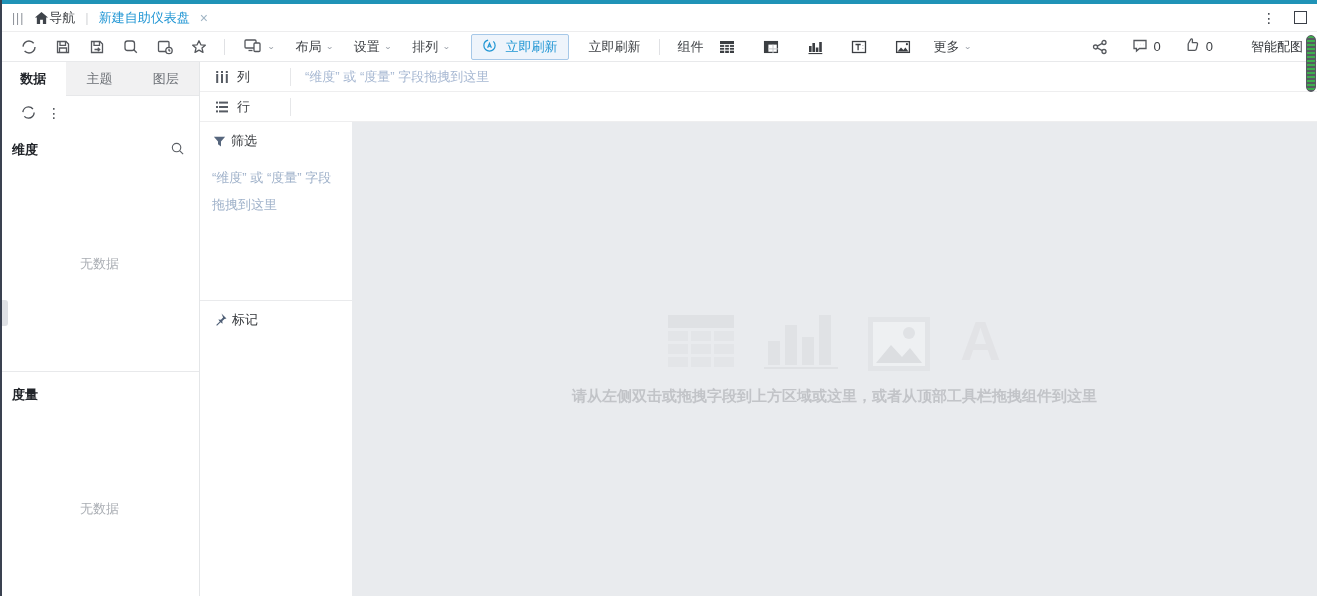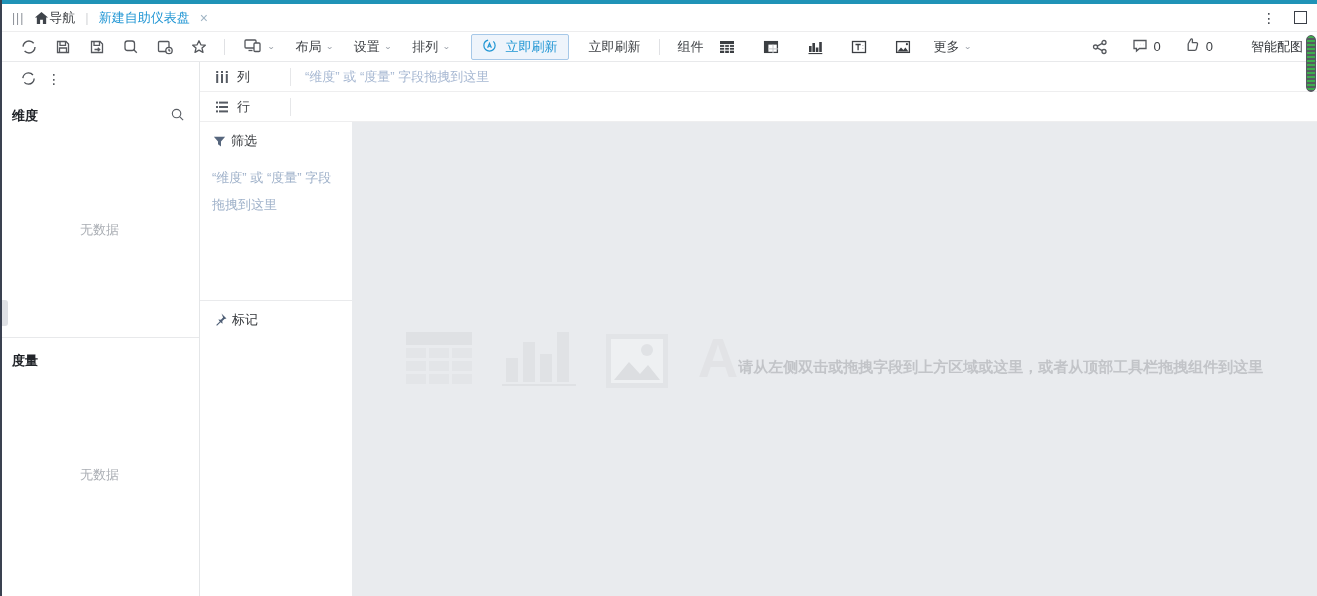--- a/index.html
+++ b/index.html
@@ -70,21 +70,21 @@
   .shelf-hint { color:#a7b8d2; }
   .lower { flex:1; display:flex; min-height:0;justify-content:flex-end; }
   .side-shelves { width:152px; flex:none; background:#fff; display:flex; flex-direction:column; }
   .filter-block { height:178px; flex:none; padding:10px 12px 0 12px; }
   .blk-head { display:flex; align-items:center; gap:4px; color:#33363a; }
   .filter-hint { margin-top:14px; color:#a0b2ca; line-height:27px; }
   .side-div { height:1px; background:#e9eaec; flex:none; }
   .mark-block { padding:10px 12px; display:flex; align-items:center; gap:4px; color:#33363a; }
 
   
-  .canvas { flex:1; background:#e9ebee; display:flex; flex-direction:row; align-items:center; justify-content:center; min-width:0; }
+  .canvas { flex:1; background:#e9ebee; display:flex; flex-direction:column; align-items:center; justify-content:center; min-width:0; }
   .ghost-row { display:flex; align-items:flex-end; gap:30px; }
   .ghost-letter { font-size:56px; font-weight:bold; color:#e2e3e6; line-height:1; margin-bottom:2px; }
   .canvas-hint { margin-top:16px; font-size:15px; font-weight:bold; color:#c2c4c8; }
 
   
   .scroll-thumb { position:absolute; right:1px; top:35px; width:10px; height:57px; border-radius:5px; z-index:60; cursor:pointer;
     background:repeating-linear-gradient(to bottom,#3fae4e 0 2px,#565b61 2px 4px); border:1px solid #565b61; }
 </style>
 </head>
 <body>
@@ -256,20 +256,25 @@
       </span>
       <span>0</span>
     </div>
     <span class="smart-label">智能配图</span>
   </div>
 </div>
 
 <div class="main">
 
   <div class="left-panel">
+    <div class="lp-tabs">
+      <div class="lp-tab active">数据</div>
+      <div class="lp-tab">主题</div>
+      <div class="lp-tab">图层</div>
+    </div>
     <div class="lp-selectrow">
       <span class="lp-refresh">
         <svg width="17" height="17" viewBox="0 0 18 18">
             <circle cx="9" cy="9" r="6" fill="none" stroke="#4a4e54" stroke-width="1.4" stroke-dasharray="14 4.8"></circle>
           </svg>
       </span>
       <span class="lp-kebab">⋮</span>
     </div>
     <div class="lp-section lp-sec-dims">
       <div class="lp-sec-head">

